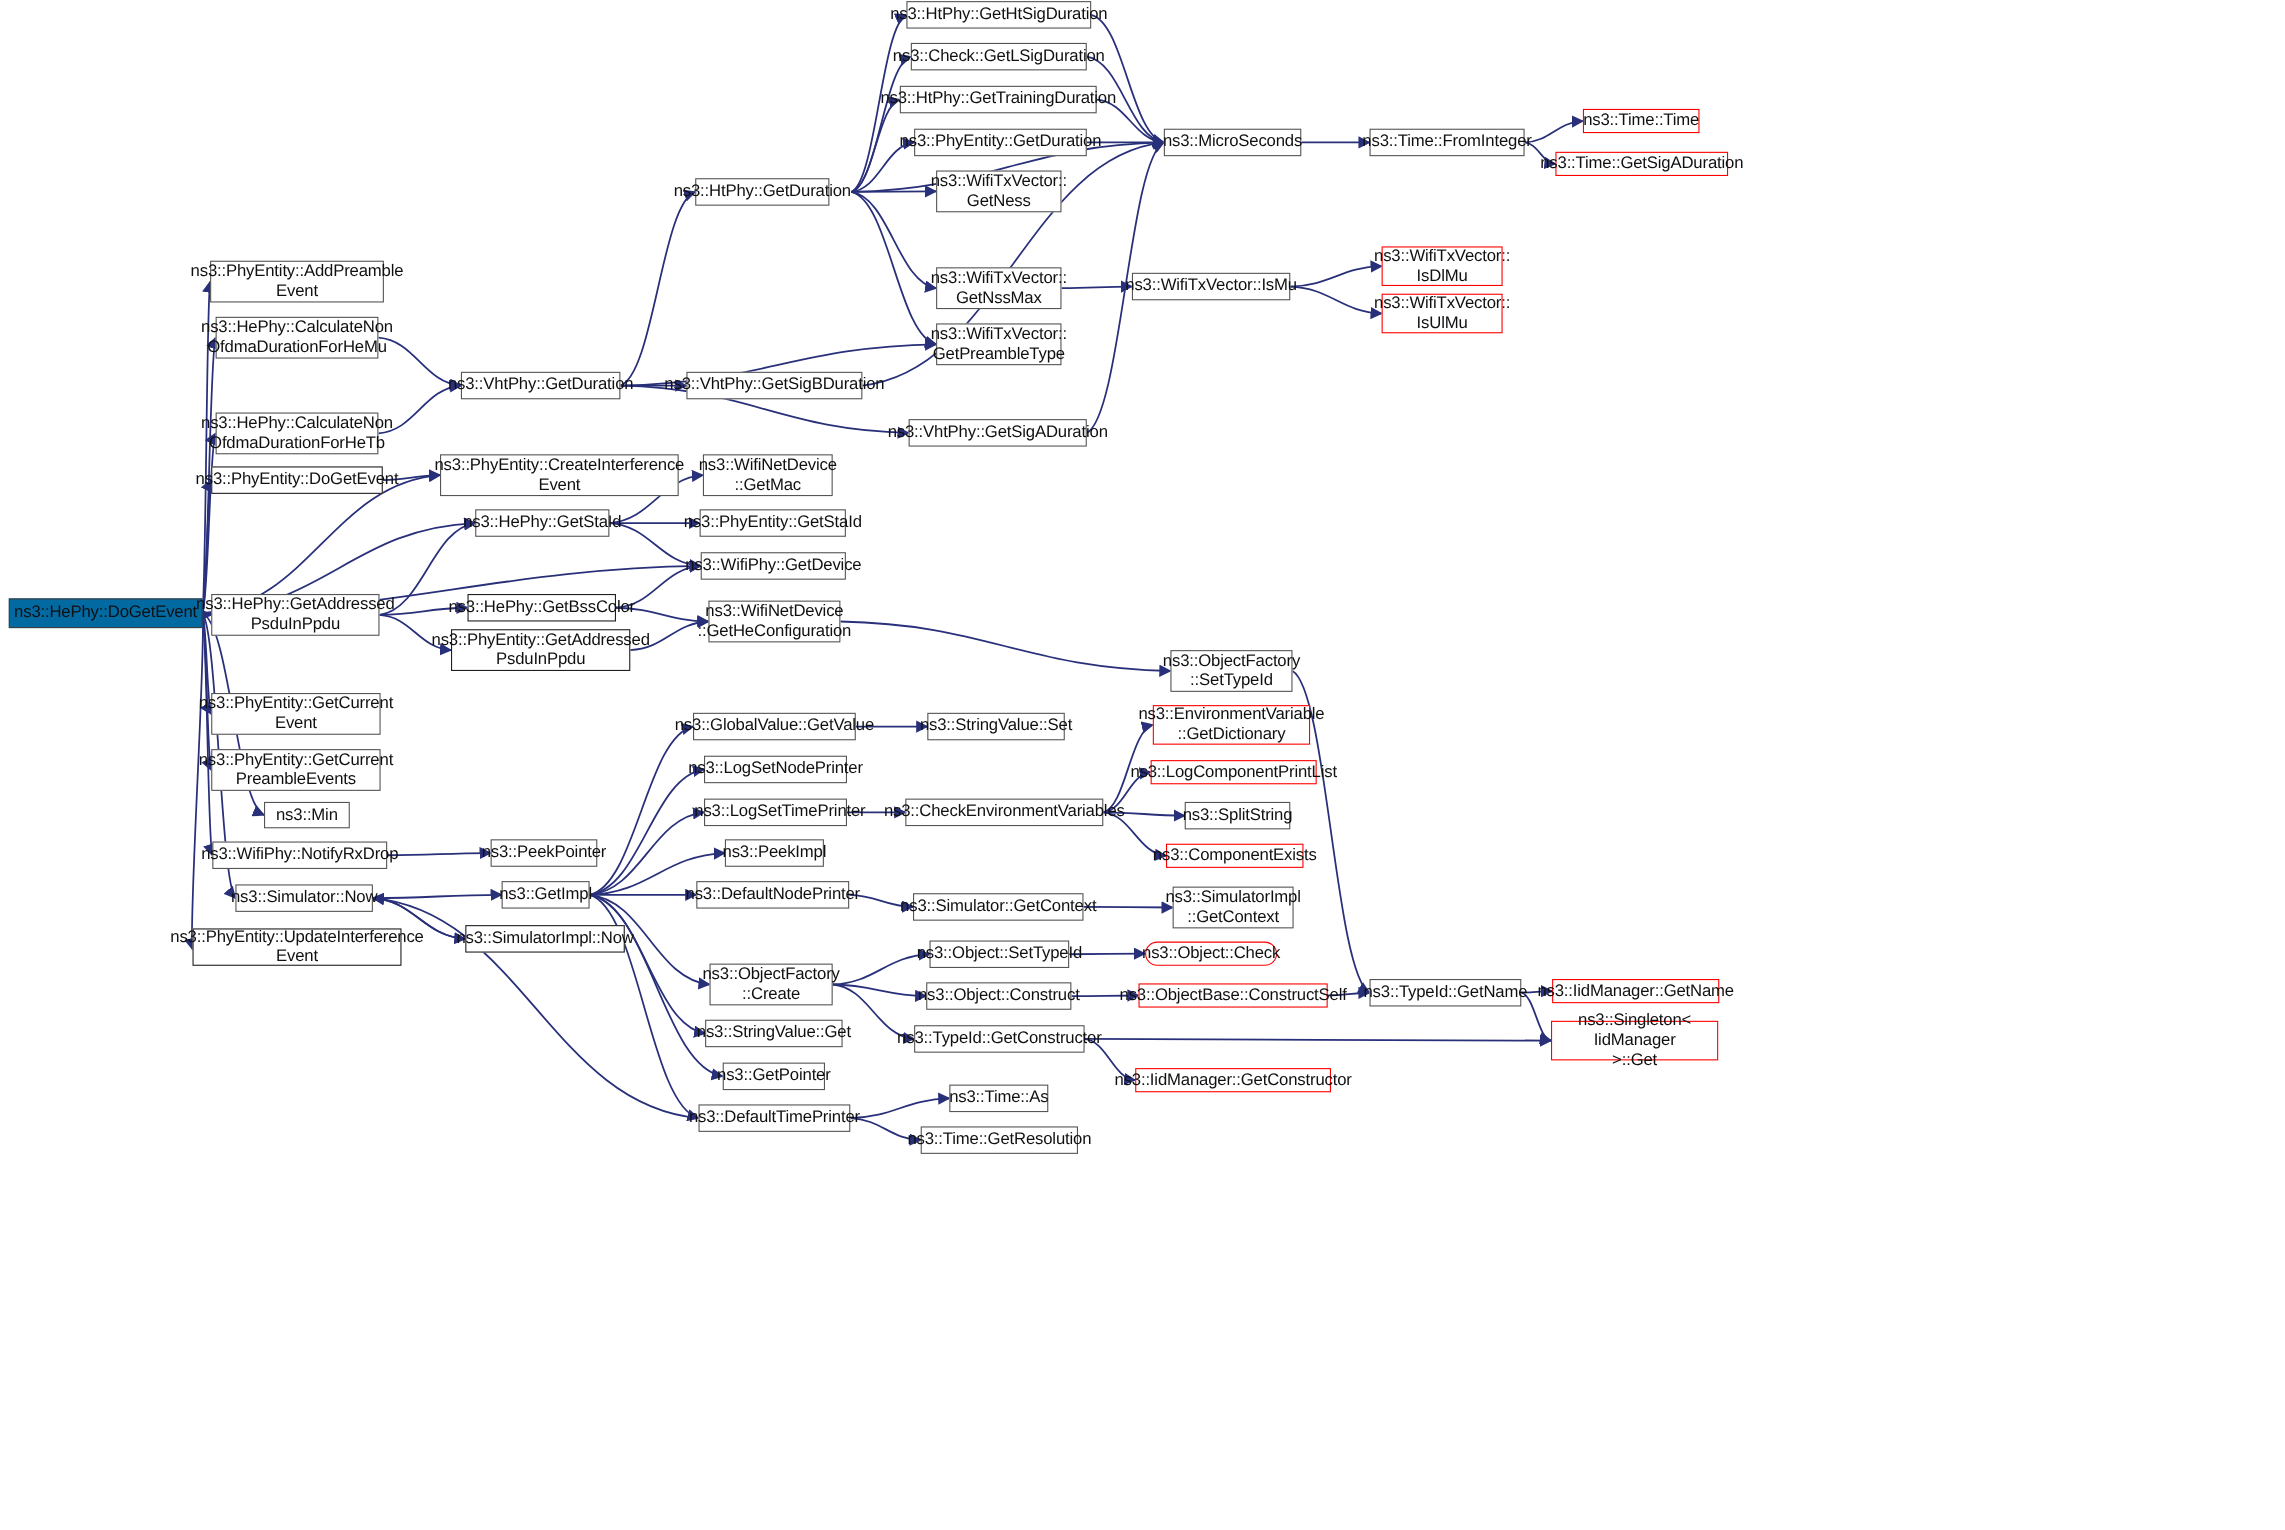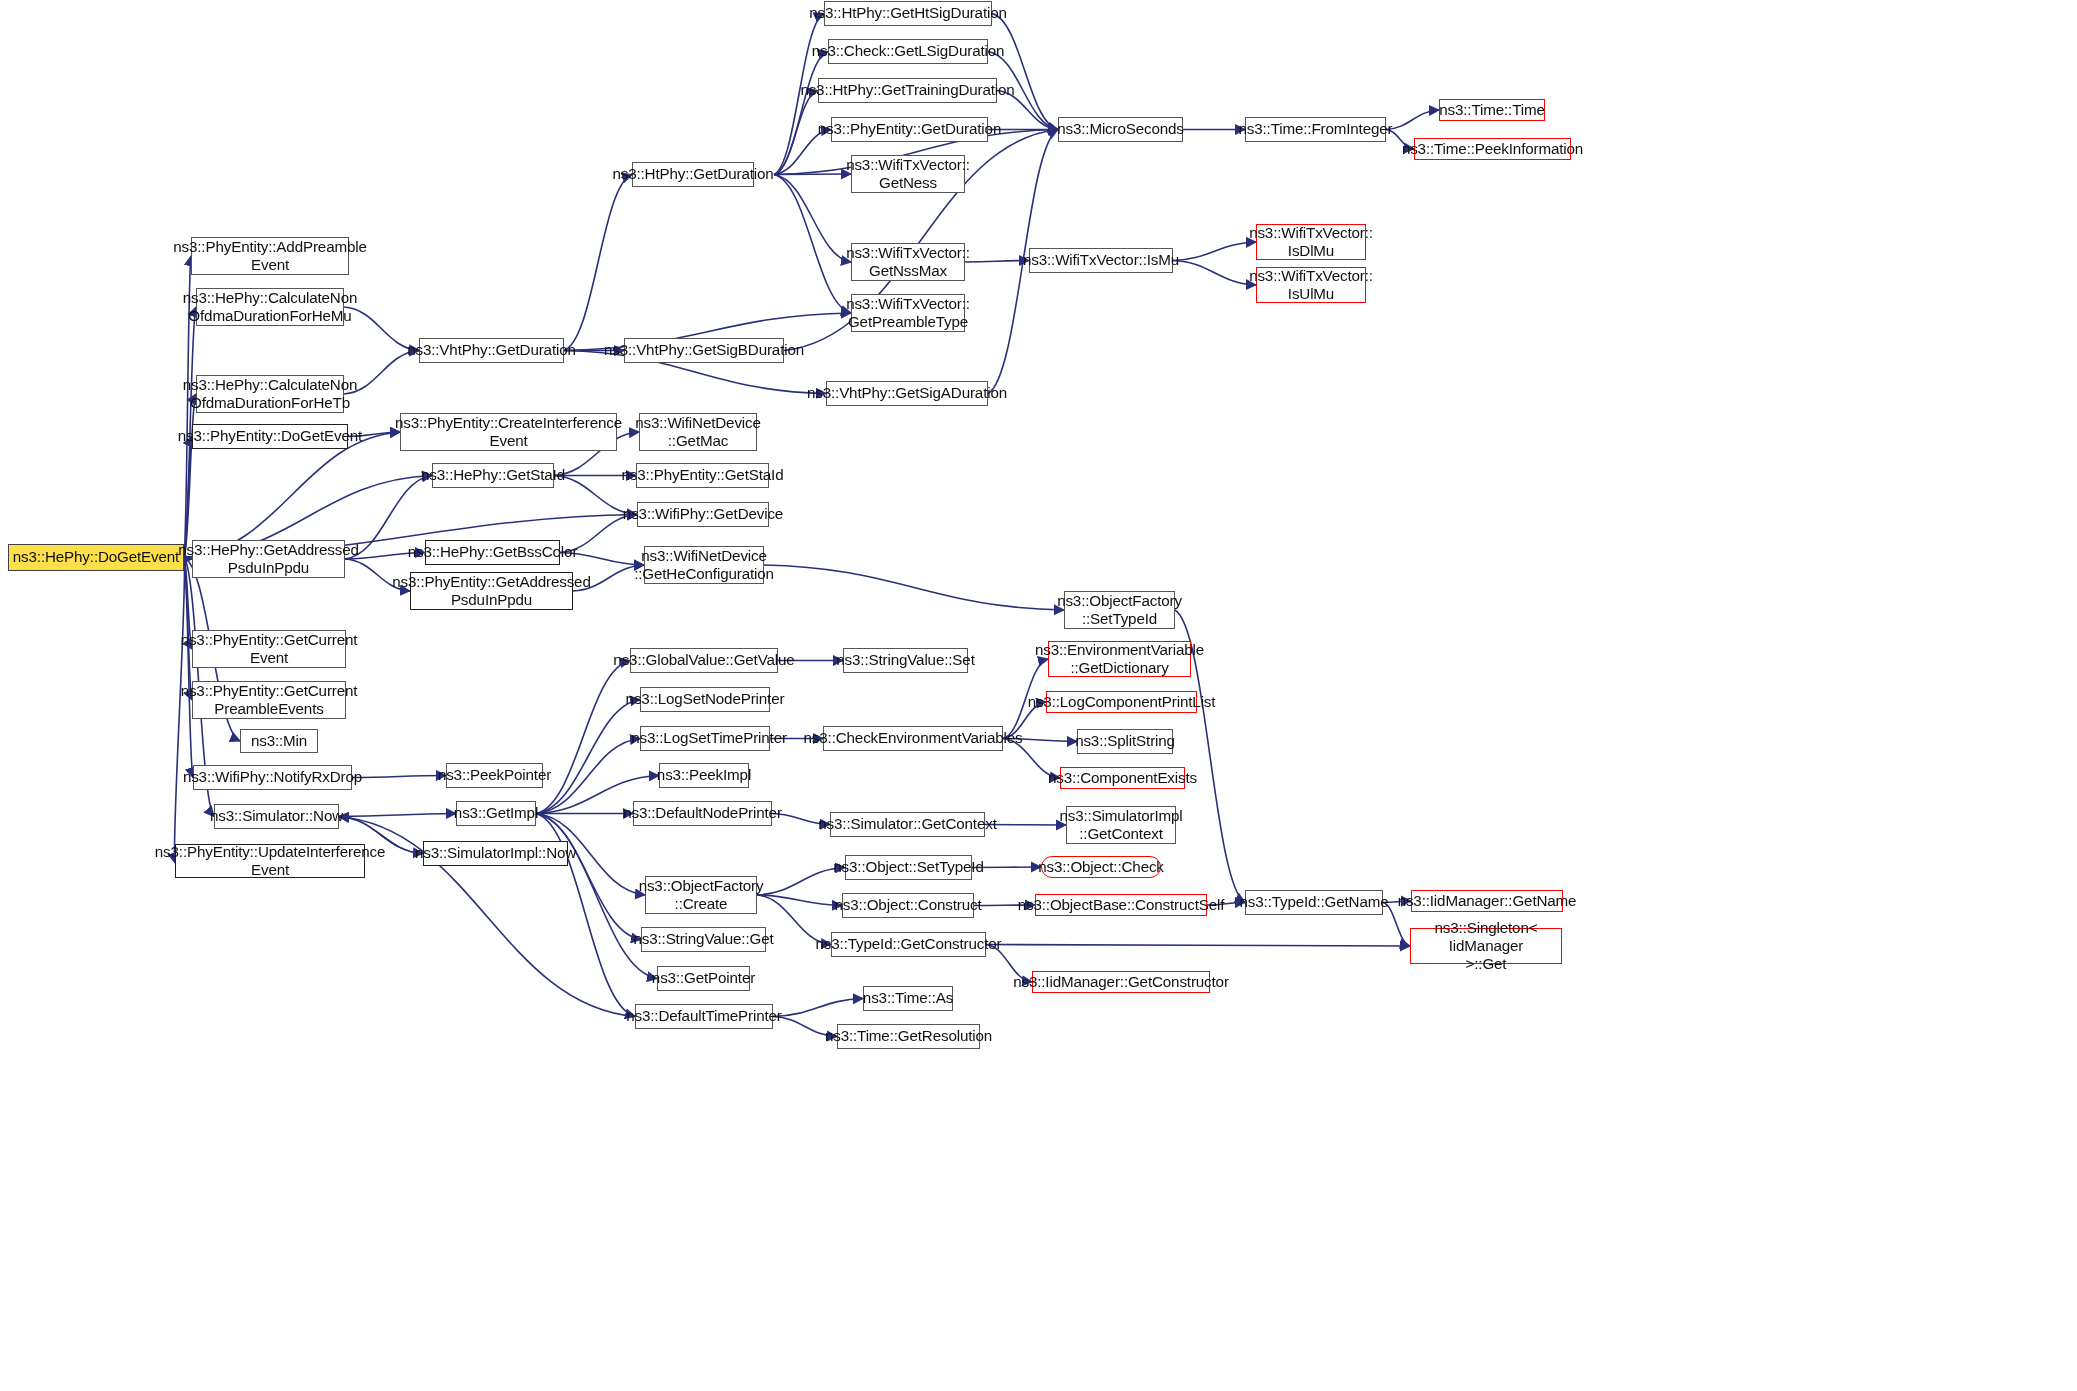--- a/index.html
+++ b/index.html
@@ -33,21 +33,21 @@
     line-height:1.2;
     letter-spacing:-0.15px;
     white-space:pre-line;
     padding:1px 3px;
     z-index:3;
   }
   .node.red{
     border:1.6px solid #ff0000;
   }
   .node.root{
-    background:#fde047;
+    background:#0369a1;
     border:1.3px solid #404040;
   }
   .node.thick{
     border-width:1.6px;
     border-color:#555555;
   }
 </style>
 </head>
 <body>
 
@@ -190,21 +190,21 @@
       <div class="node thick" style="left: 639px; top: 413px; width: 118px; height: 38px;">ns3::WifiNetDevice
 ::GetMac</div>
       <div class="node thick" style="left: 636px; top: 463px; width: 133px; height: 25px;">ns3::PhyEntity::GetStaId</div>
       <div class="node thick" style="left: 637px; top: 502px; width: 132px; height: 25px;">ns3::WifiPhy::GetDevice</div>
       <div class="node thick" style="left: 644px; top: 546px; width: 120px; height: 38px;">ns3::WifiNetDevice
 ::GetHeConfiguration</div>
       <div class="node thick" style="left: 1058px; top: 117px; width: 125px; height: 25px;">ns3::MicroSeconds</div>
       <div class="node thick" style="left: 1029px; top: 248px; width: 144px; height: 25px; text-align: center;">ns3::WifiTxVector::IsMu</div>
       <div class="node thick" style="left: 1245px; top: 117px; width: 141px; height: 25px;">ns3::Time::FromInteger</div>
       <div class="node red" style="left: 1439px; top: 99px; width: 106px; height: 22px;">ns3::Time::Time</div>
-      <div class="node red" style="left: 1414px; top: 138px; width: 157px; height: 22px;">ns3::Time::PeekInformation</div>
+      <div class="node red" style="left: 1414px; top: 138px; width: 157px; height: 22px;">ns3::Time::GetSigADuration</div>
       <div class="node red" style="left: 1256px; top: 224px; width: 110px; height: 36px;">ns3::WifiTxVector::
 IsDlMu</div>
       <div class="node red" style="left: 1256px; top: 267px; width: 110px; height: 36px;">ns3::WifiTxVector::
 IsUlMu</div>
       <div class="node thick" style="left: 1064px; top: 591px; width: 111px; height: 38px;">ns3::ObjectFactory
 ::SetTypeId</div>
       <div class="node thick" style="left: 630px; top: 648px; width: 148px; height: 25px;">ns3::GlobalValue::GetValue</div>
       <div class="node thick" style="left: 640px; top: 687px; width: 130px; height: 25px;">ns3::LogSetNodePrinter</div>
       <div class="node thick" style="left: 640px; top: 726px; width: 130px; height: 25px; padding-left: 11px;">ns3::LogSetTimePrinter</div>
       <div class="node thick" style="left: 659px; top: 763px; width: 90px; height: 25px;">ns3::PeekImpl</div>

